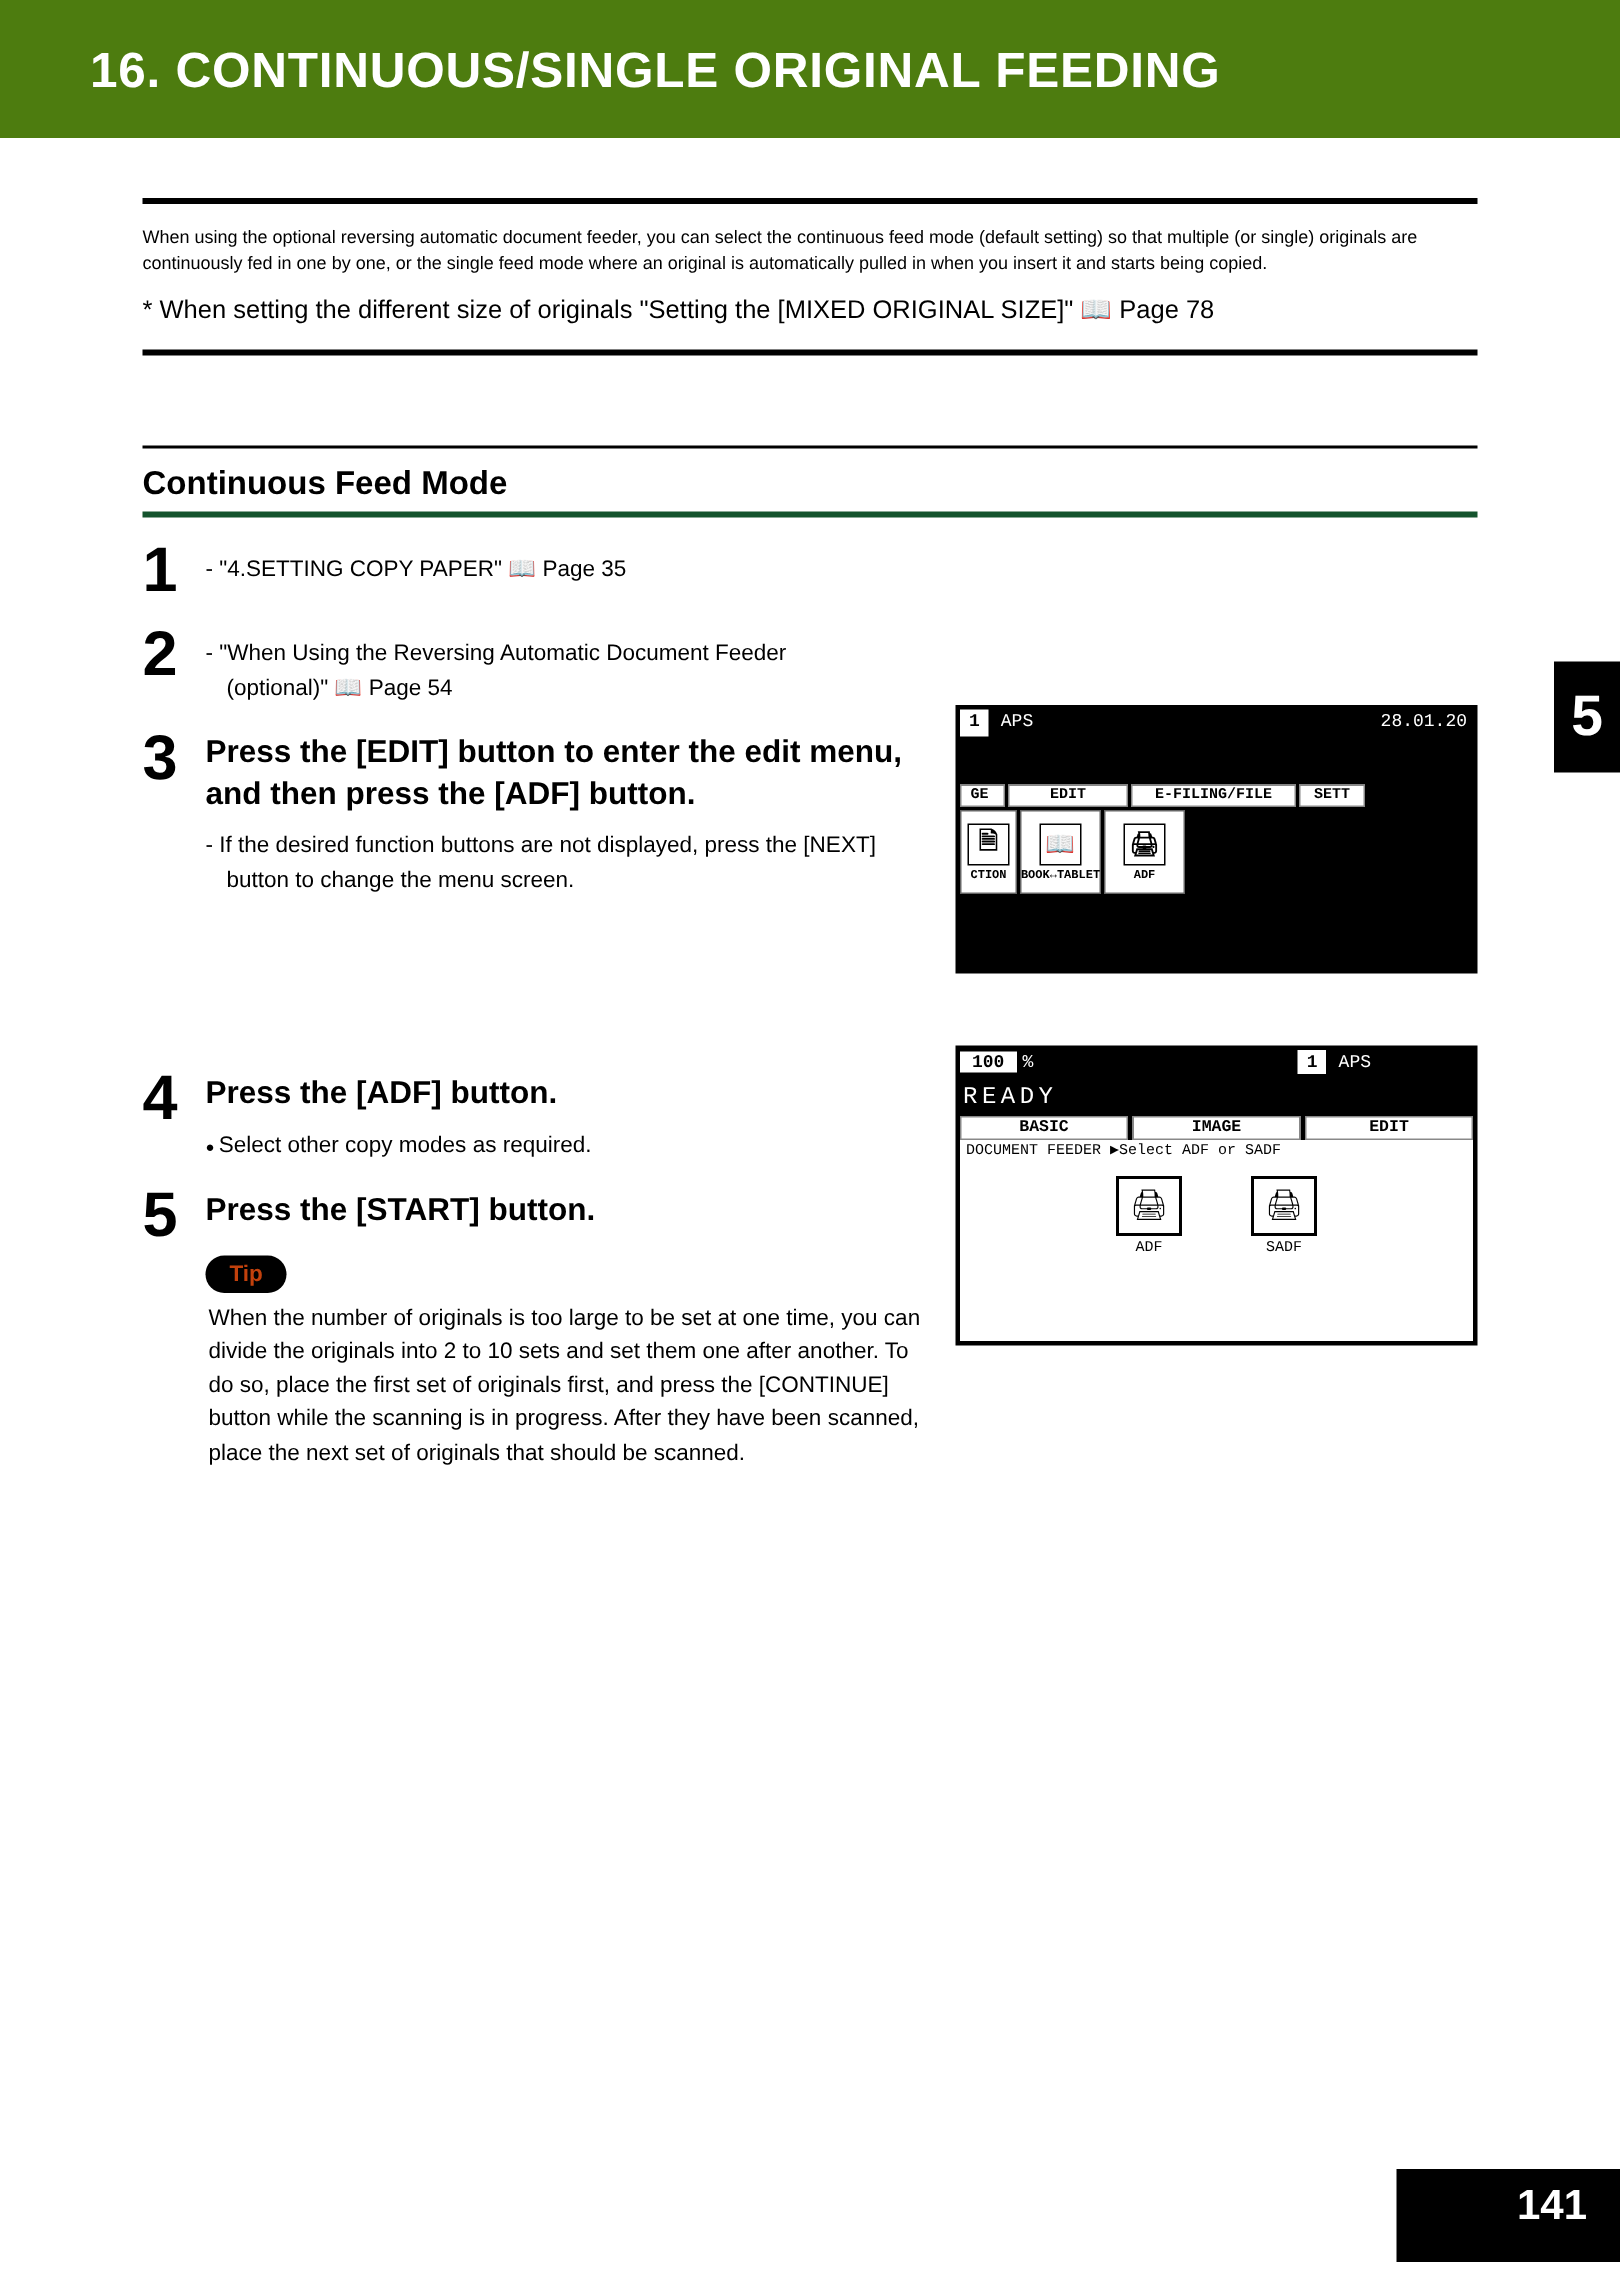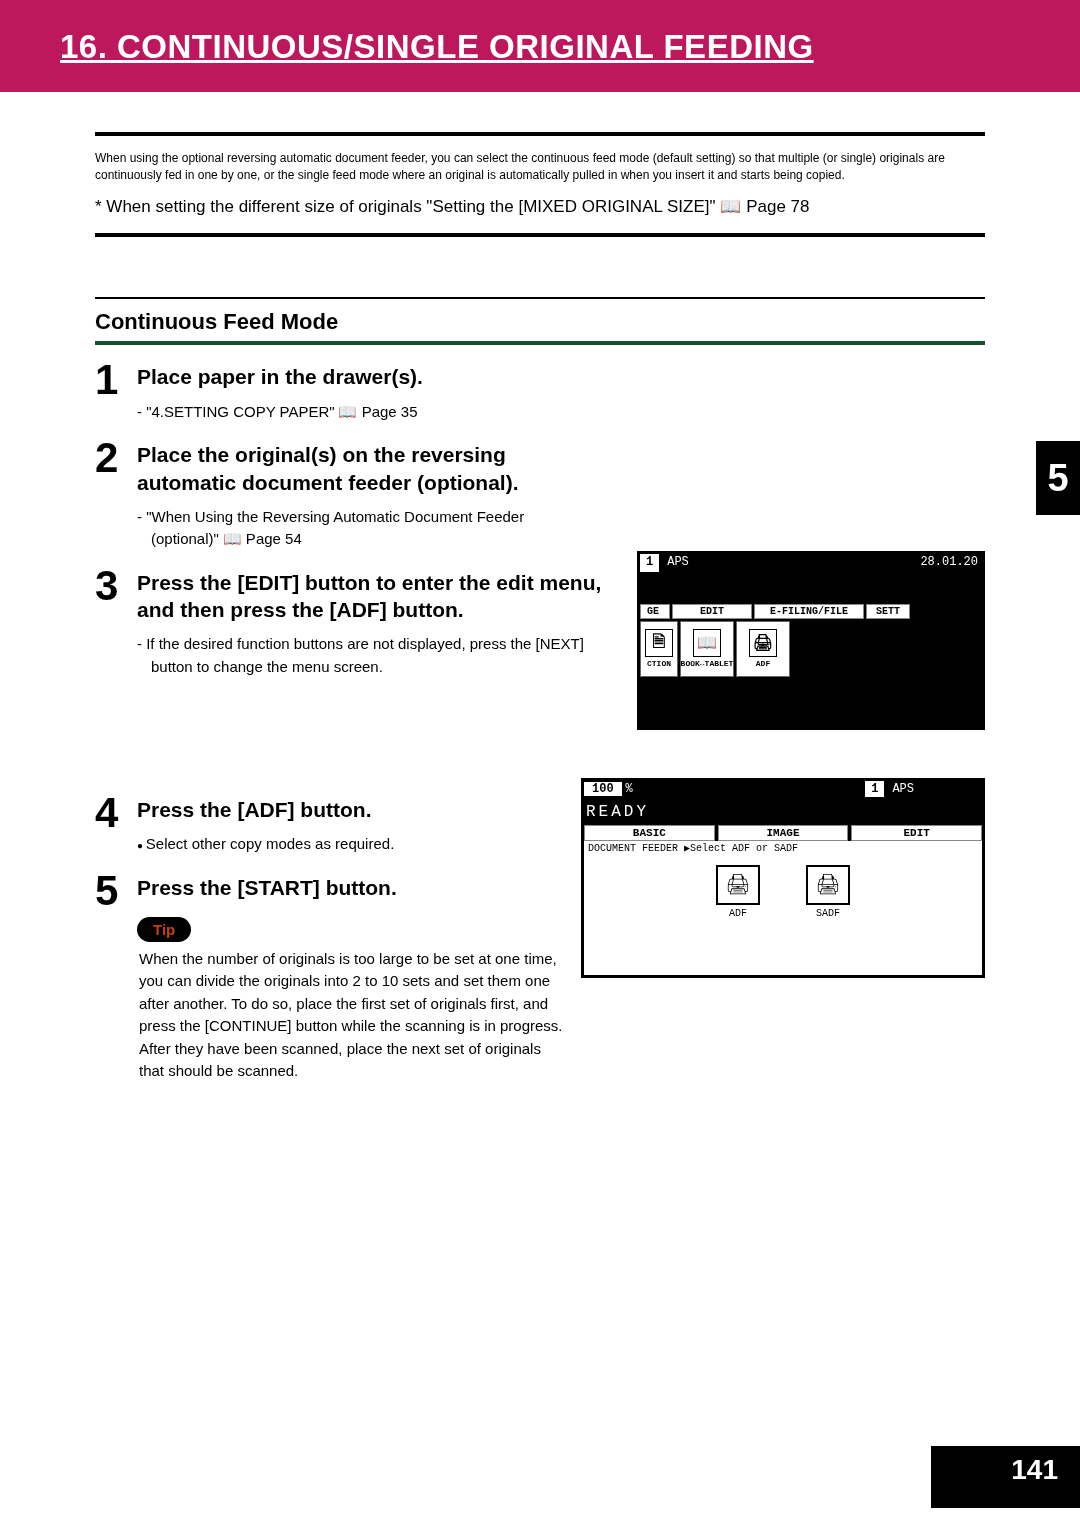--- a/index.html
+++ b/index.html
@@ -4,24 +4,23 @@
   <style>
     * { box-sizing: border-box; margin: 0; padding: 0; }
     body {
       font-family: Arial, Helvetica, sans-serif;
       background: #fff;
       width: 1080px;
       height: 1526px;
       position: relative;
     }
     .header {
-      background: #be185d;
+      background: #4d7c0f;
       color: #fff;
       padding: 28px 60px 26px 60px;
-      text-decoration: underline;
     }
     .header h1 {
       font-size: 33px;
       font-weight: bold;
       letter-spacing: 0.5px;
     }
     .content {
       padding: 40px 95px 0 95px;
     }
     .divider-thick {
@@ -182,21 +181,21 @@
       border: 1px solid #000;
       margin-bottom: 2px;
       display: flex;
       align-items: center;
       justify-content: center;
       font-size: 16px;
     }
     .lcd-spacer { height: 50px; }
     .lcd2 {
       background: #000;
-      width: 404px;
+      width: 348px;
       font-family: "Courier New", monospace;
       font-size: 12px;
       color: #fff;
       padding: 3px;
     }
     .lcd2-top {
       display: flex;
       gap: 4px;
       align-items: center;
     }
@@ -275,29 +274,27 @@
   <hr class="divider-thick">
   <p class="intro">When using the optional reversing automatic document feeder, you can select the continuous feed mode (default setting) so that multiple (or single) originals are continuously fed in one by one, or the single feed mode where an original is automatically pulled in when you insert it and starts being copied.</p>
   <p class="note-line">*  When setting the different size of originals "Setting the [MIXED ORIGINAL SIZE]"  📖  Page 78</p>
   <hr class="divider-thick">
 
   <h2 class="section-heading">Continuous Feed Mode</h2>
 
   <div class="step">
     <div class="step-num">1</div>
     <div class="step-body">
-      <div class="step-title">Place paper in the drawer(s).</div>
       <div class="step-sub step-sub-dash">"4.SETTING COPY PAPER"  📖  Page 35</div>
     </div>
   </div>
 
   <div class="step">
     <div class="step-num">2</div>
     <div class="step-body" style="max-width:420px;">
-      <div class="step-title">Place the original(s) on the reversing automatic document feeder (optional).</div>
       <div class="step-sub step-sub-dash">"When Using the Reversing Automatic Document Feeder (optional)"  📖  Page 54</div>
     </div>
   </div>
 
   <div class="step-row">
     <div class="step step-left">
       <div class="step-num">3</div>
       <div class="step-body">
         <div class="step-title">Press the [EDIT] button to enter the edit menu, and then press the [ADF] button.</div>
         <div class="step-sub step-sub-dash">If the desired function buttons are not displayed, press the [NEXT] button to change the menu screen.</div>

